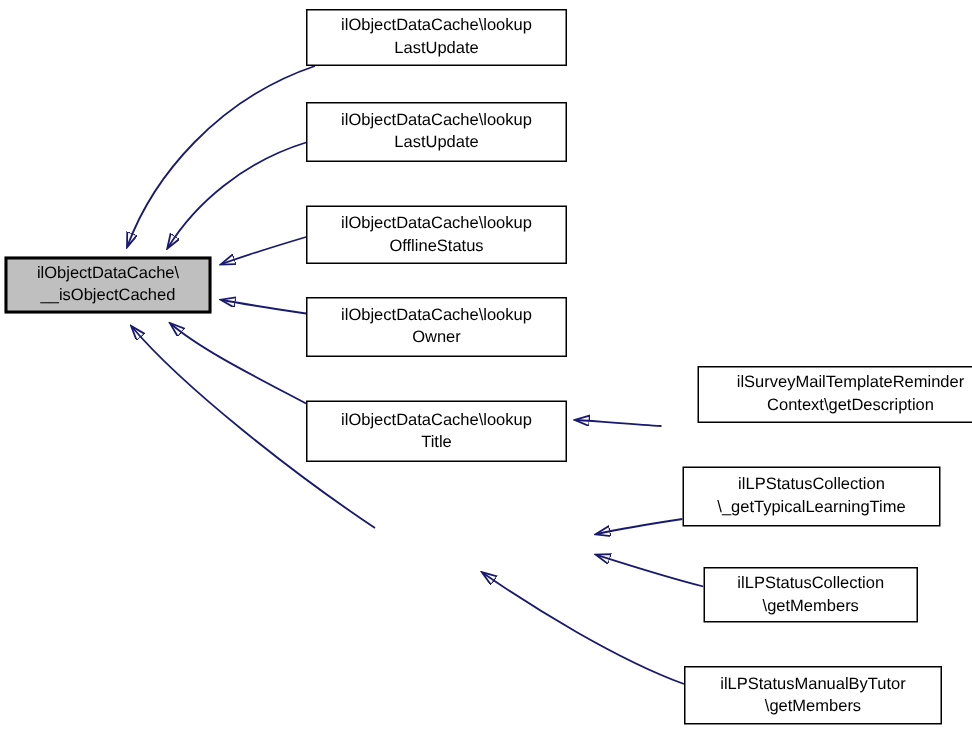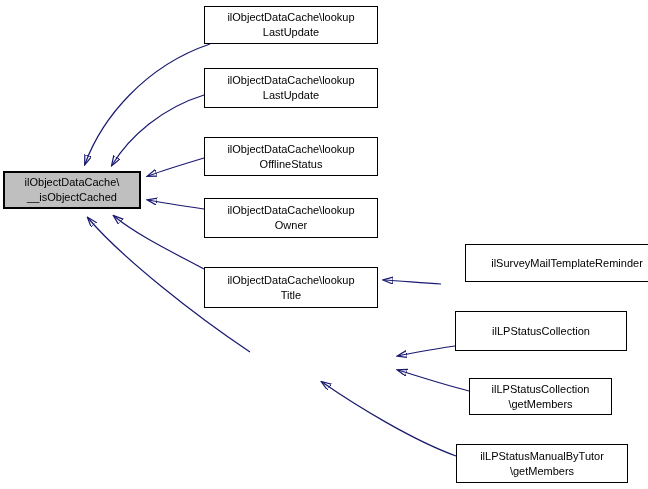--- a/index.html
+++ b/index.html
@@ -110,24 +110,26 @@
   </div>
 
   <div id="n-lookupTitle" class="node">
     <span>ilObjectDataCache\lookup</span>
     <span>Title</span>
   </div>
 
 
   <div id="n-surveyGetDescription" class="node">
     <span>ilSurveyMailTemplateReminder</span>
+    <span>Context\getDescription</span>
   </div>
 
   <div id="n-lpCollectionTypicalTime" class="node">
     <span>ilLPStatusCollection</span>
+    <span>\_getTypicalLearningTime</span>
   </div>
 
   <div id="n-lpCollectionGetMembers" class="node">
     <span>ilLPStatusCollection</span>
     <span>\getMembers</span>
   </div>
 
   <div id="n-lpManualByTutorGetMembers" class="node">
     <span>ilLPStatusManualByTutor</span>
     <span>\getMembers</span>

